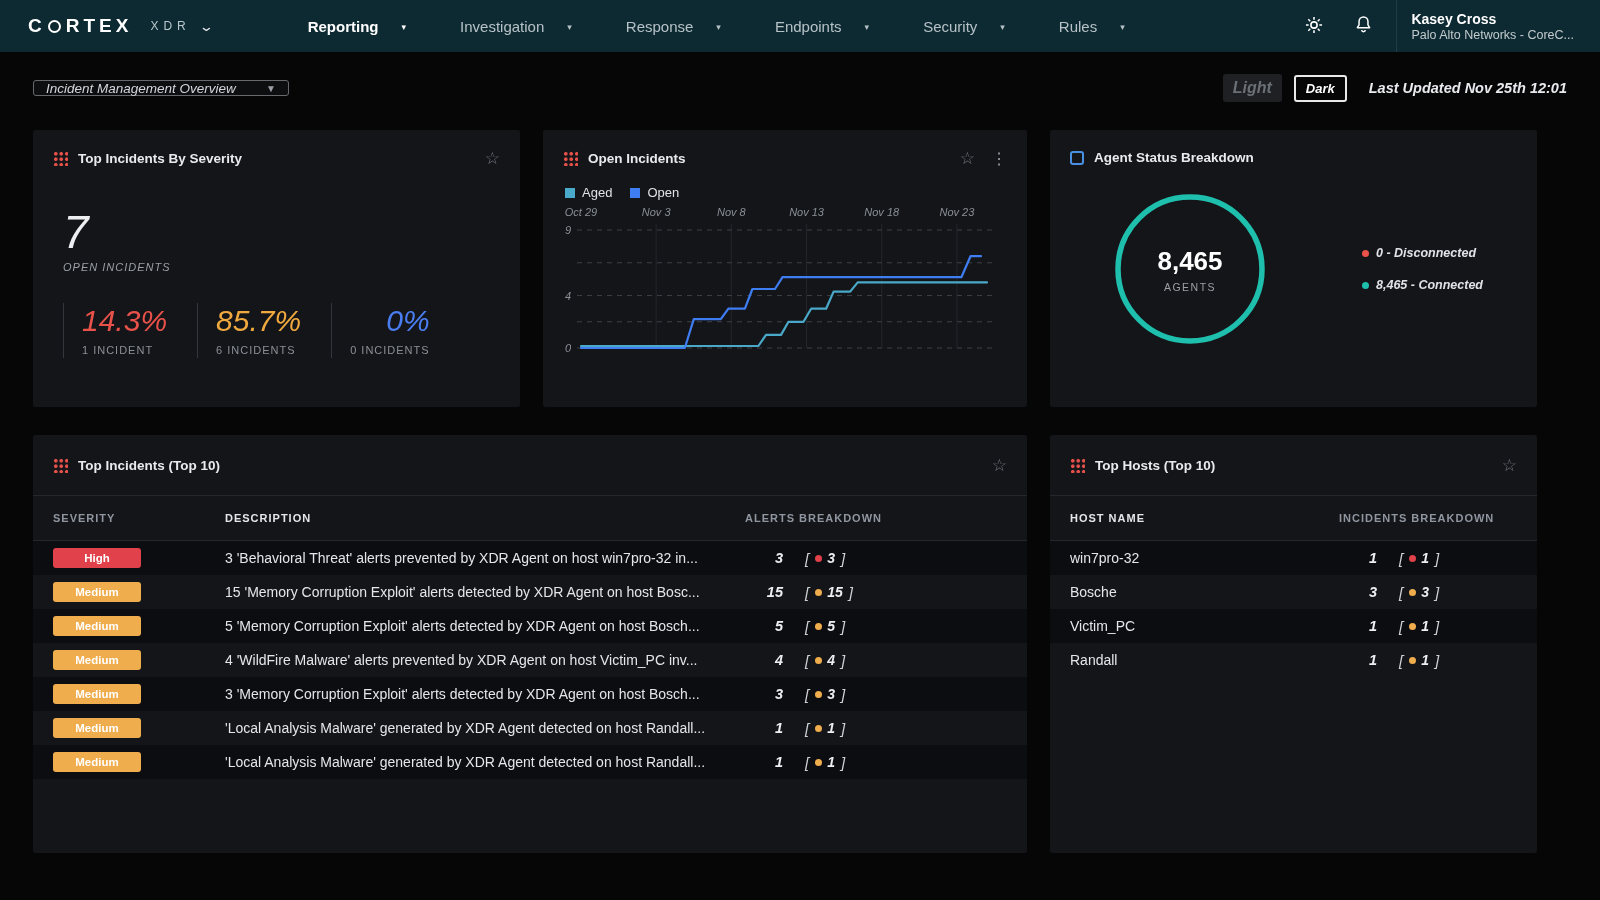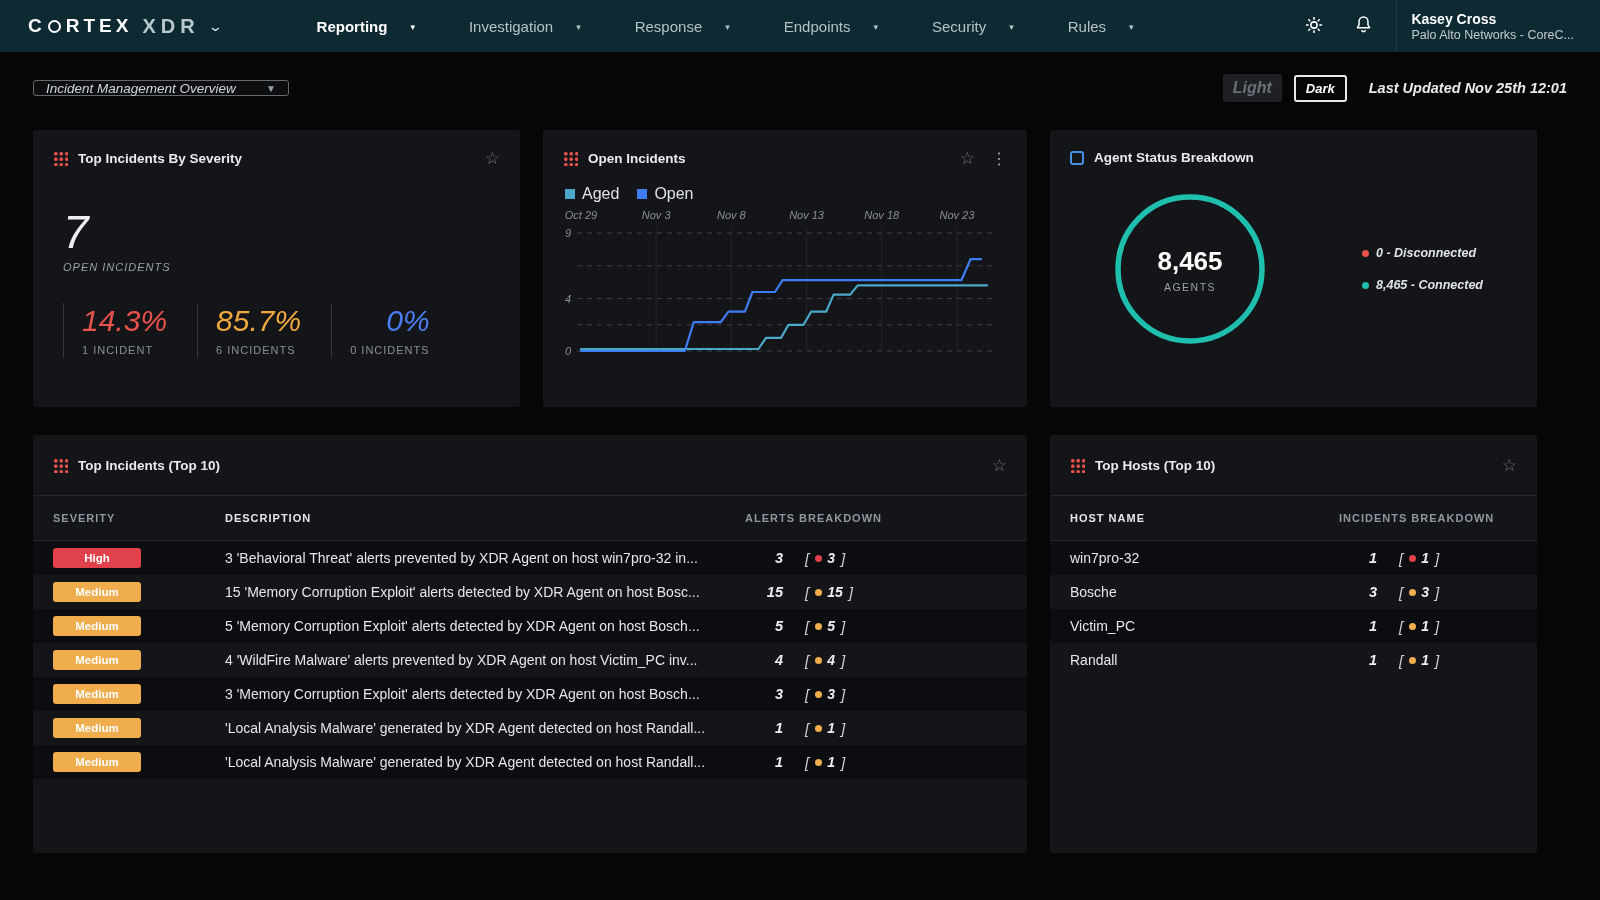--- a/index.html
+++ b/index.html
@@ -4,21 +4,21 @@
 <style>
   * { margin:0; padding:0; box-sizing:border-box; }
   html,body { width:1600px; height:900px; background:#060607; overflow:hidden;
     font-family:"Liberation Sans","DejaVu Sans",sans-serif; color:#e8eaed; }
 
   
   .topnav { height:52px; background:#0d2a33; display:flex; align-items:center; padding:0 0 0 28px; }
   .brand { display:flex; align-items:center; gap:2px; cursor:pointer; }
   .brand-c { font-weight:700; font-size:19px; letter-spacing:4px; color:#fff; }
   .logo-o { width:13px; height:13px; border:2.5px solid #fff; border-radius:50%; display:inline-block; margin:0 3px 0 0; }
-  .brand-xdr { font-weight:700; font-size:20px; letter-spacing:5px; color:#b9c8cc; margin-left:8px; }
+  .brand-xdr { font-weight:400; font-size:12px; letter-spacing:5px; color:#b9c8cc; margin-left:16px; }
   .brand-caret { color:#e8eaed; font-size:13px; margin-left:8px; transform:scaleX(1.4); }
   .nav-items { display:flex; align-items:center; gap:54px; margin-left:96px; }
   .nav-item { display:flex; align-items:center; gap:23px; font-size:15px; color:#b6c2c6; cursor:pointer; }
   .nav-item .caret { font-size:9px; color:inherit; padding-top:2px; }
   .nav-item.active { color:#ffffff; font-weight:700; }
   .nav-right { margin-left:auto; display:flex; align-items:center; height:100%; }
   .icon-btn { background:none; border:none; cursor:pointer; padding:8px 14px; display:flex; align-items:center; }
   .nav-sep { width:1px; height:52px; background:#1d3d47; margin:0 14px 0 8px; }
   .user-block { padding-right:26px; cursor:pointer; }
   .user-name { font-weight:700; font-size:14px; color:#fff; }
@@ -55,21 +55,21 @@
   .sev-total { margin:42px 0 0 30px; }
   .sev-total-num { font-size:46px; font-weight:300; font-style:italic; color:#eceef0; line-height:1; }
   .sev-total-label { font-size:11px; font-style:italic; letter-spacing:1px; color:#9aa0a6; margin-top:6px; }
   .sev-stats { display:flex; margin:30px 0 0 30px; }
   .stat { border-left:1px solid #33373d; padding:2px 30px 2px 18px; }
   .stat-pct { font-size:30px; font-style:italic; font-weight:400; line-height:1.05;text-align:right; }
   .stat-label { font-size:11px; color:#8a9097; letter-spacing:1px; margin-top:7px; }
 
   
   .legend-row { display:flex; align-items:center; gap:18px; padding:18px 0 0 22px; }
-  .legend-item { display:flex; align-items:center; gap:7px; font-size:16px; color:#dfe2e6; }
+  .legend-item { display:flex; align-items:center; gap:7px; font-size:13px; color:#dfe2e6; }
   .legend-sq { width:10px; height:10px; }
   .chart-wrap { padding:4px 10px 0 10px; }
 
   
   .agent-body { display:flex; align-items:center; padding:24px 24px 0 60px; }
   .donut-wrap { position:relative; width:160px; height:160px; }
   .donut-center { position:absolute; inset:0; display:flex; flex-direction:column; align-items:center; justify-content:center; }
   .donut-num { font-size:26px; font-weight:700; color:#fff; }
   .donut-label { font-size:10.5px; letter-spacing:1.5px; color:#9aa0a6; margin-top:4px; }
   .agent-legend { margin-left:92px; display:flex; flex-direction:column; gap:18px; }

